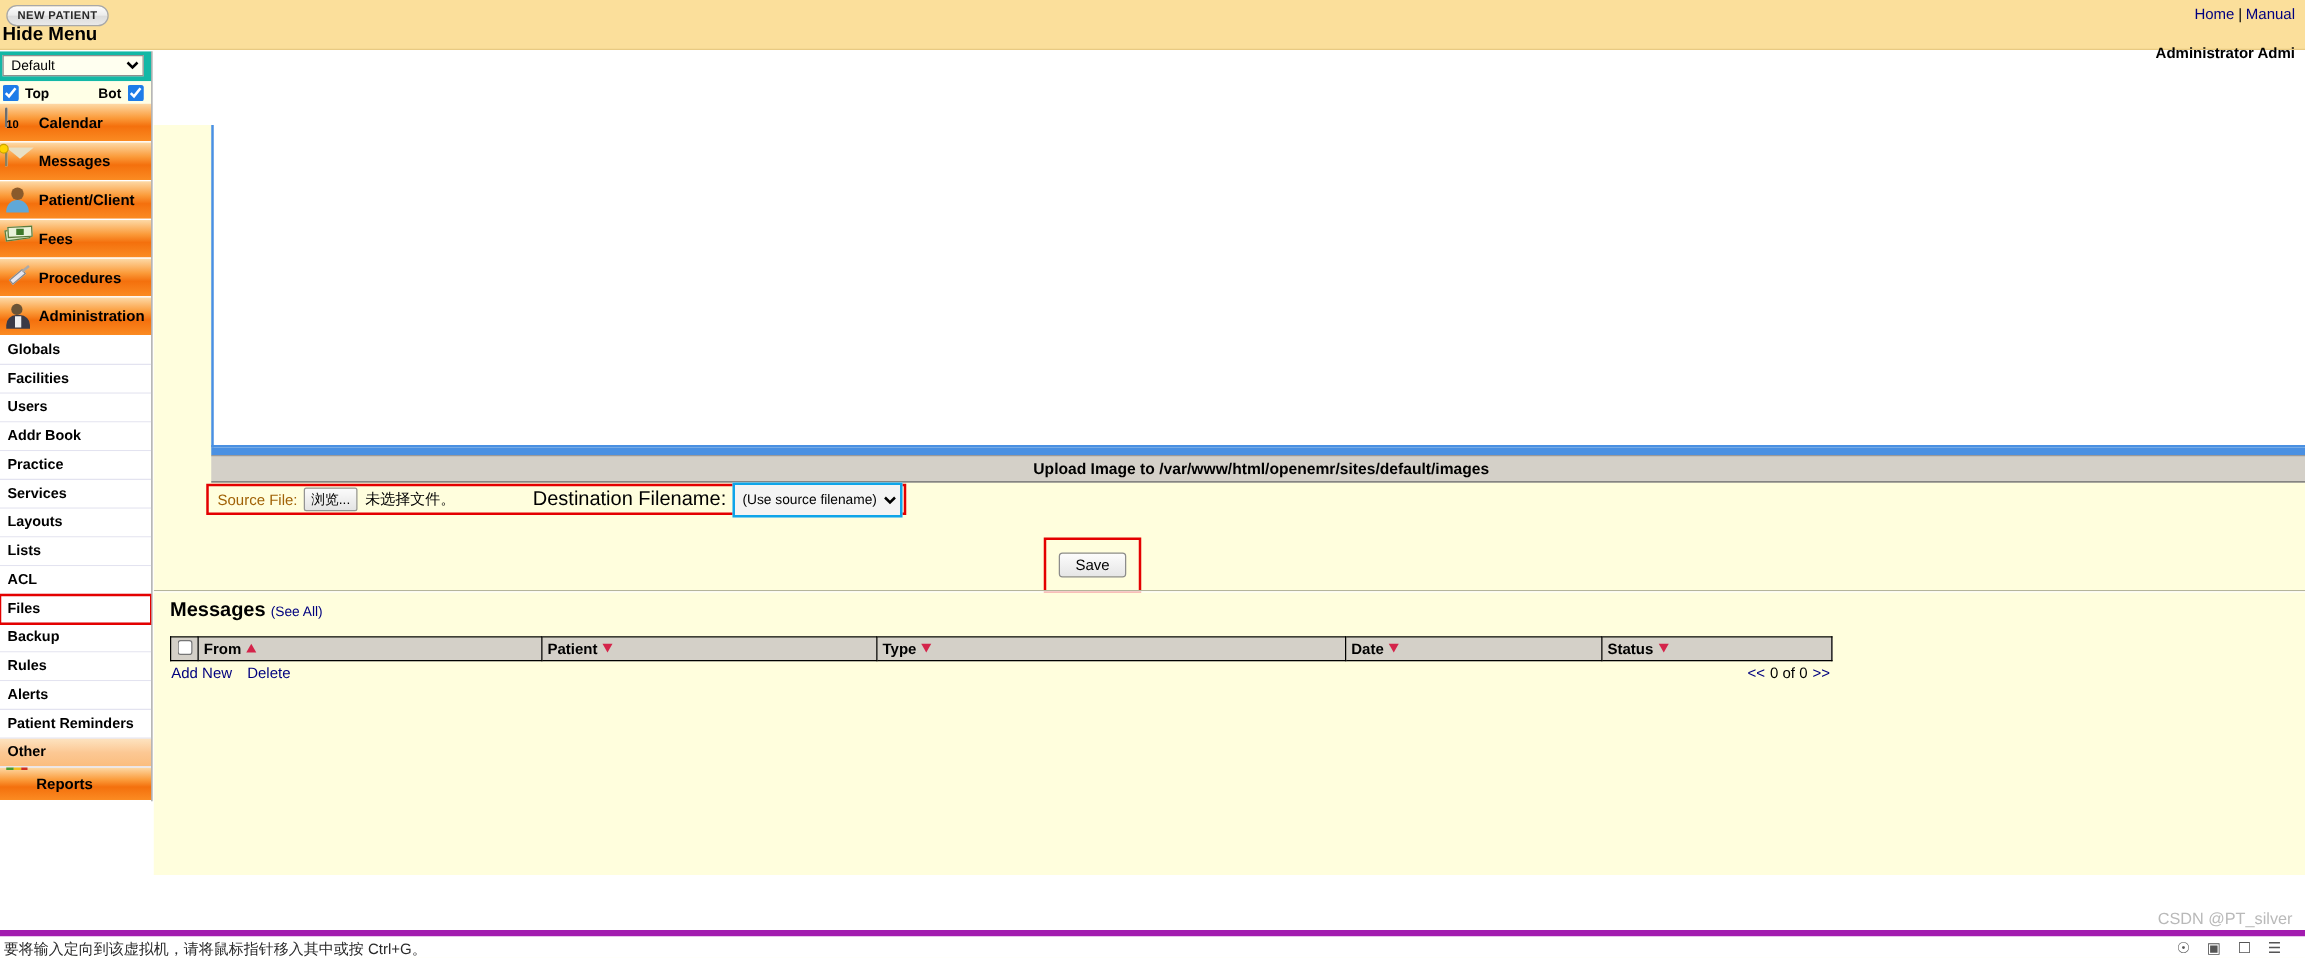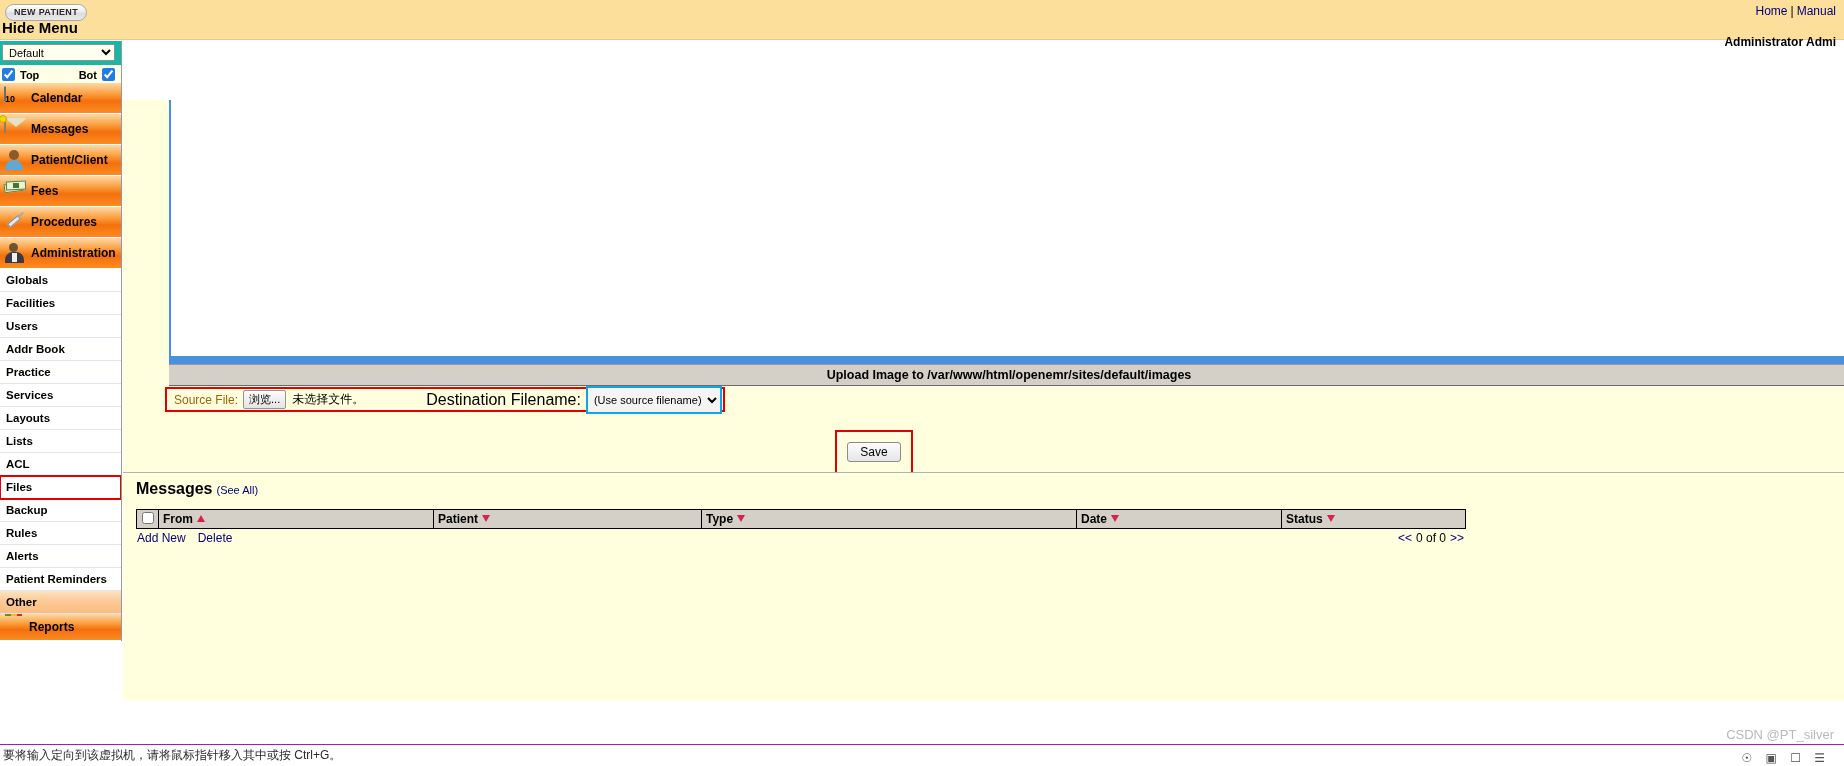--- a/index.html
+++ b/index.html
@@ -307,21 +307,21 @@
     position: absolute; left: 1230px; top: 431px;
     width: 115px; text-align: right;
     font-size: 12px; color: #000;
   }
   .pager .nav { color: #00007f; cursor: pointer; padding: 0 4px; }
 
   
   .statusbar {
     position: absolute; left: 0; bottom: 0; width: 1844px; height: 22px;
     background: #ffffff;
-    border-top: 1px solid #a21caf;
+    border-top: 5px solid #a21caf;
     font-size: 12px; color: #2a2a2a;
     padding-left: 3px; line-height: 21px;
     white-space: nowrap;
   }
   .watermark {
     position: absolute; right: 10px; bottom: 24px;
     font-size: 13px; color: #b9b9b9;
     white-space: nowrap;
   }
   .tray-icons {

